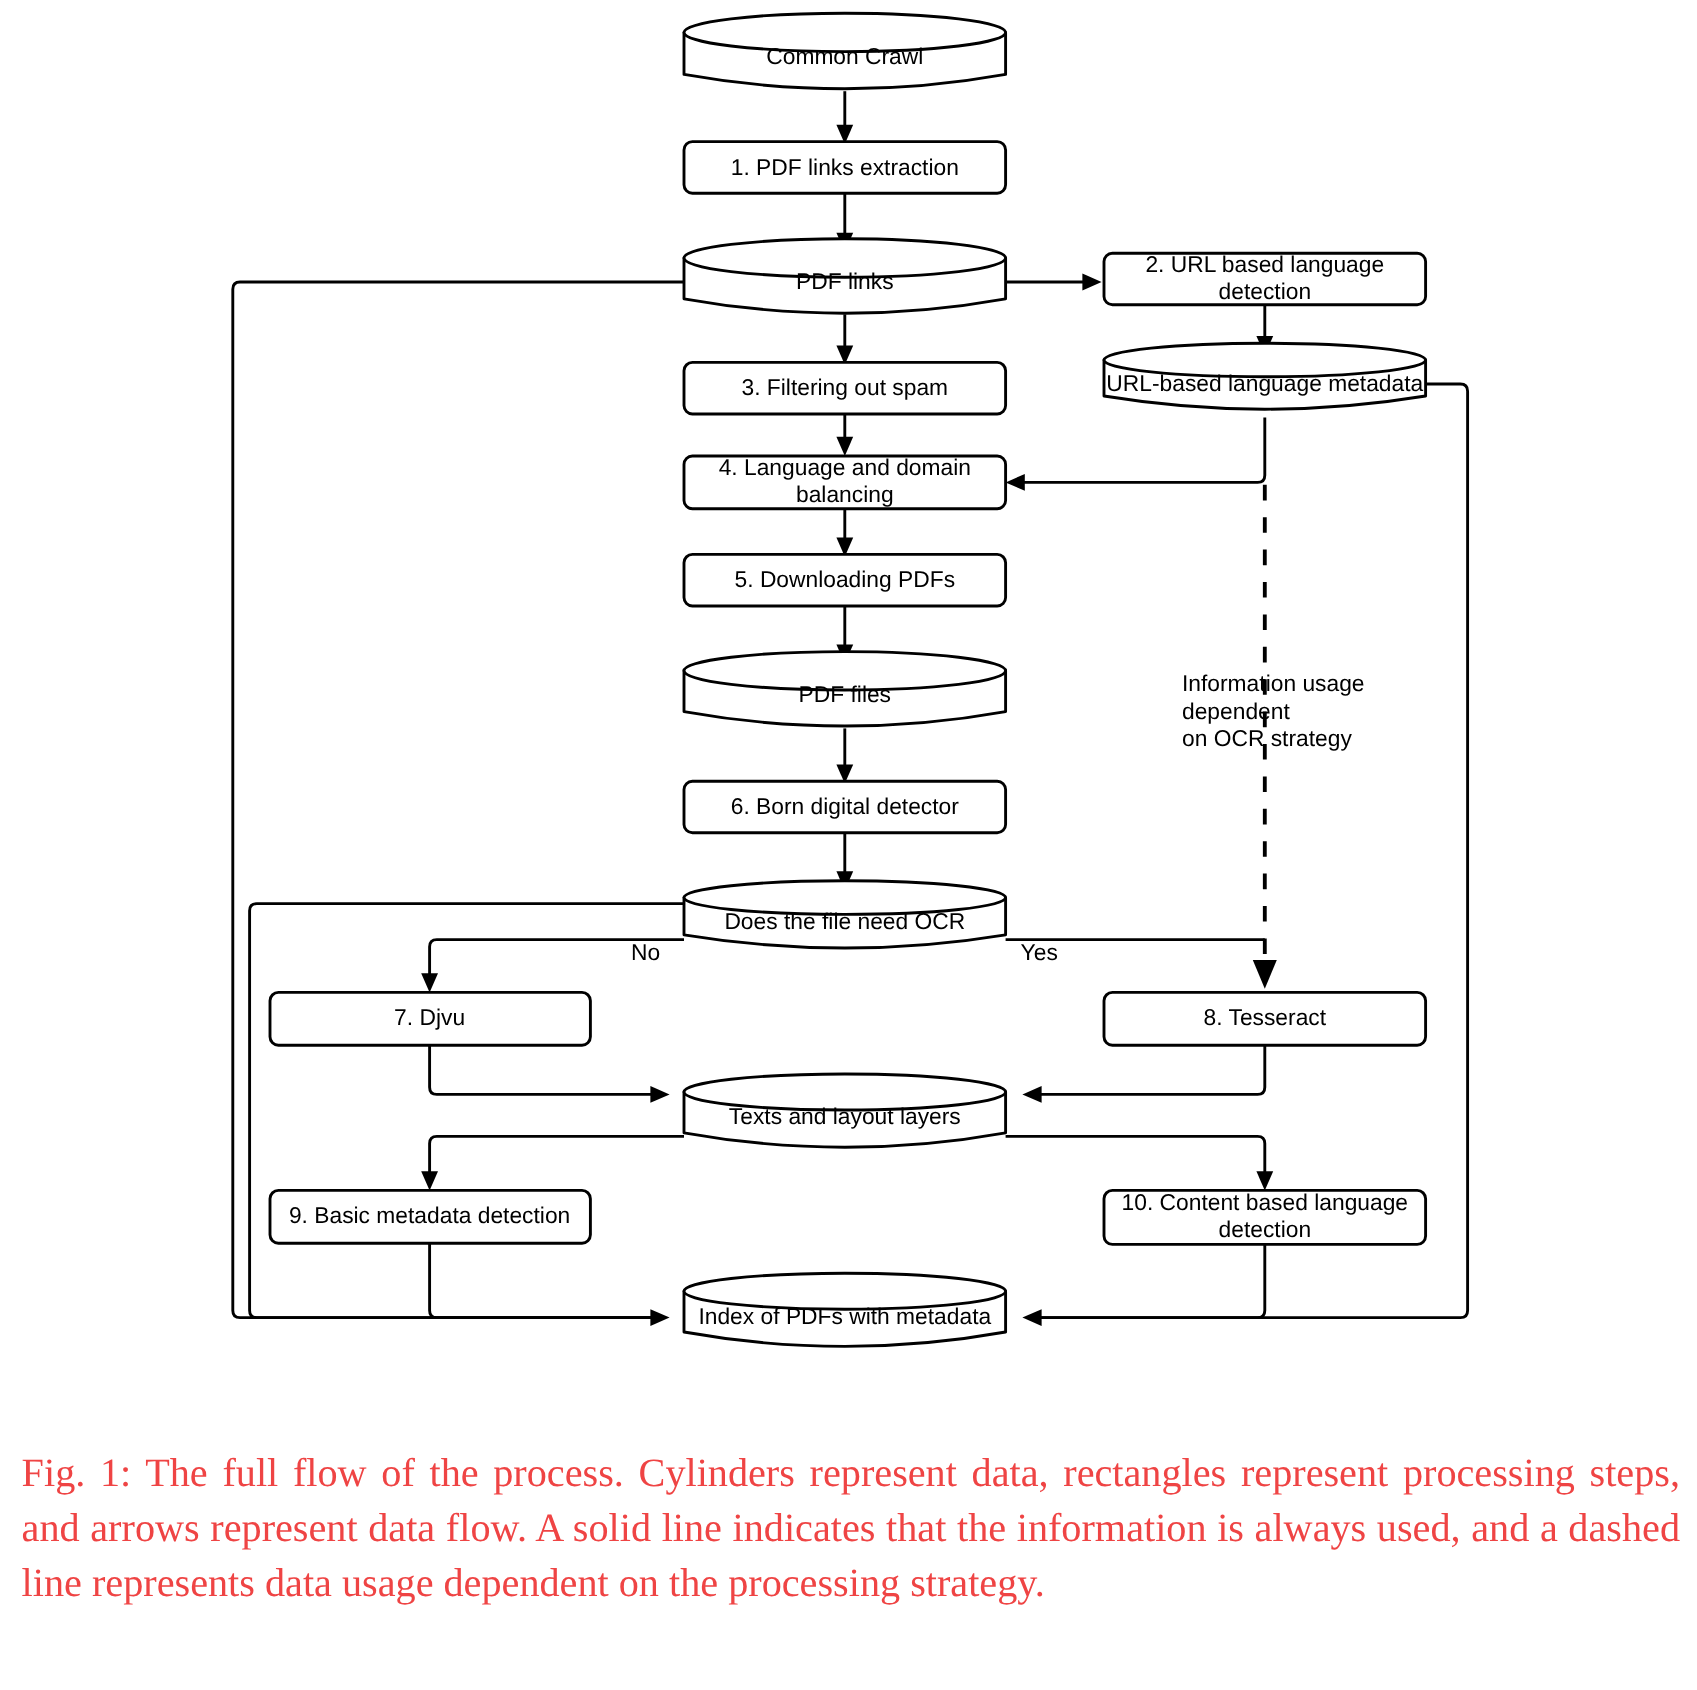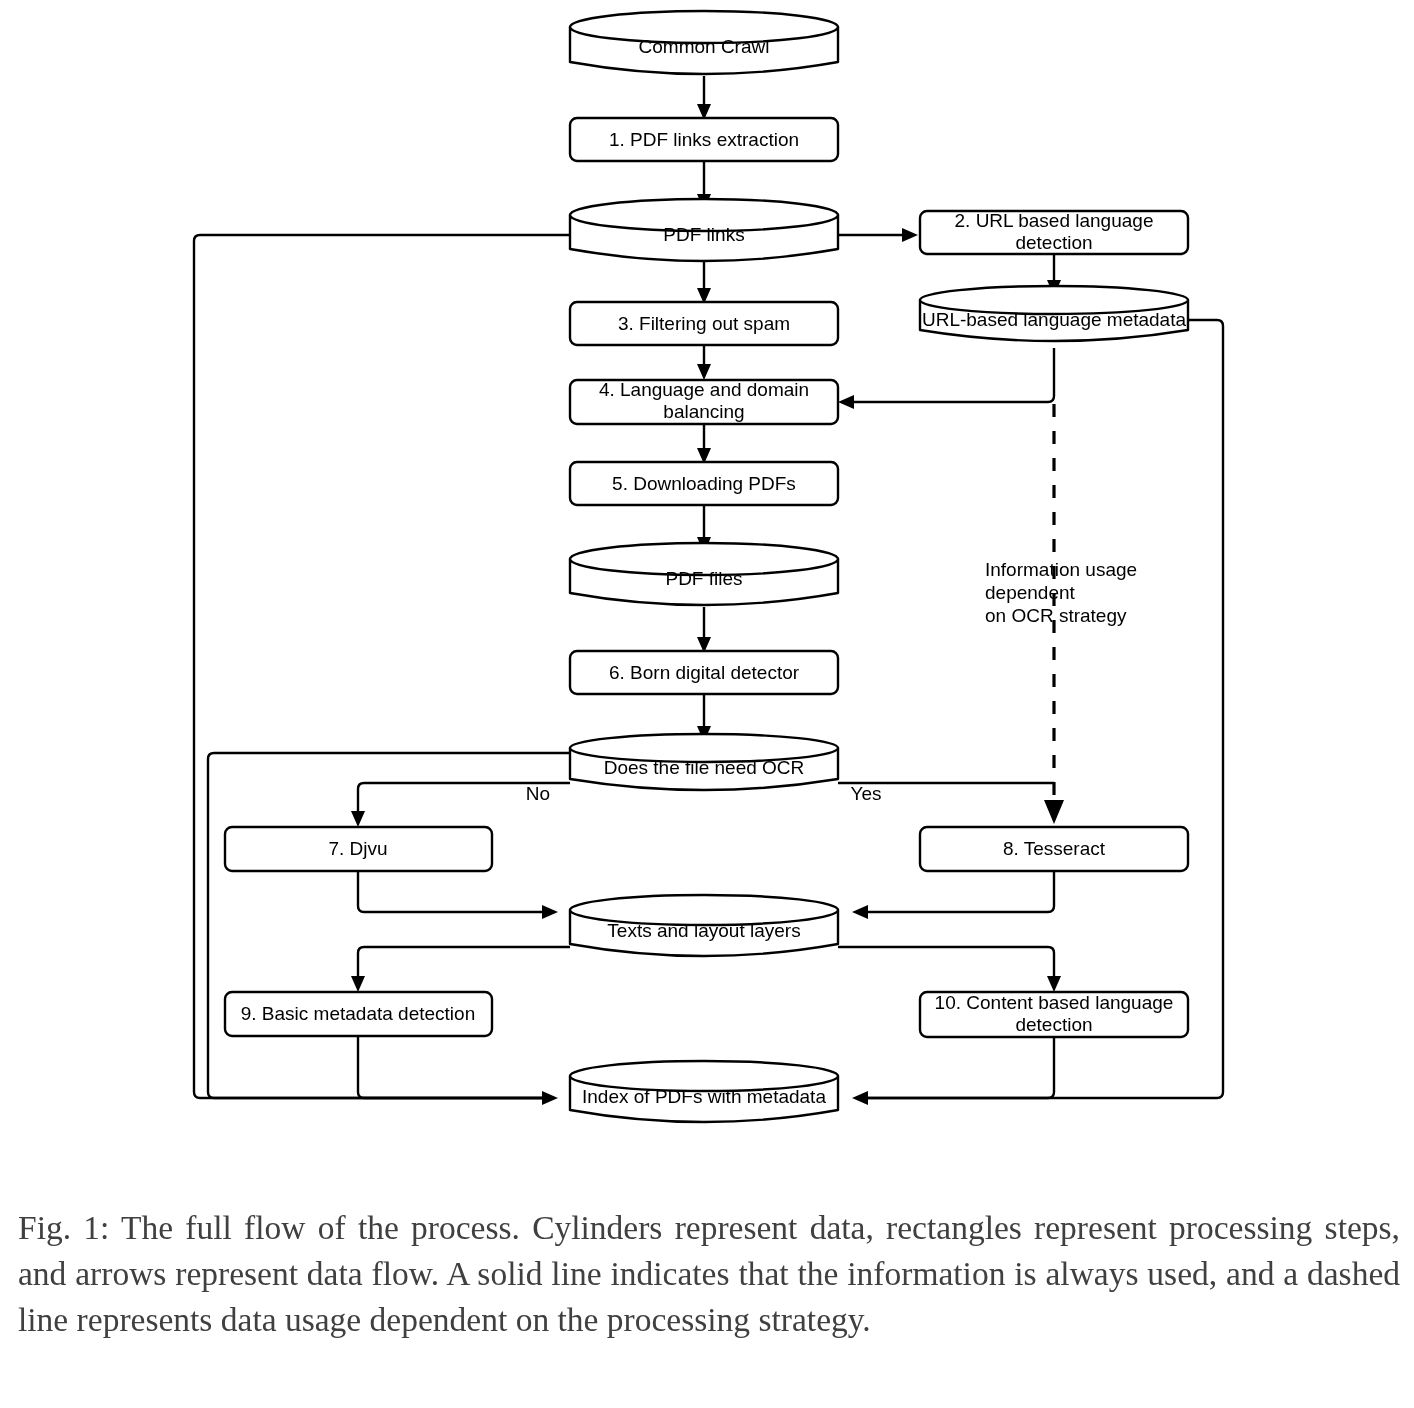--- a/index.html
+++ b/index.html
@@ -85,21 +85,21 @@
     dominant-baseline: middle;
   }
   #caption {
     position: absolute;
     left: 18px;
     top: 1205px;
     width: 1382px;
     font-family: "Liberation Serif", serif;
     font-size: 33.5px;
     line-height: 46px;
-    color: #404040;
+    color: #ef4444;
     text-align: justify;
     text-justify: inter-word;
   }
 </style>
 </head>
 <body>
 
 <div id="figure-root">
 
   <svg id="flow" viewBox="0 0 1414 1190">

